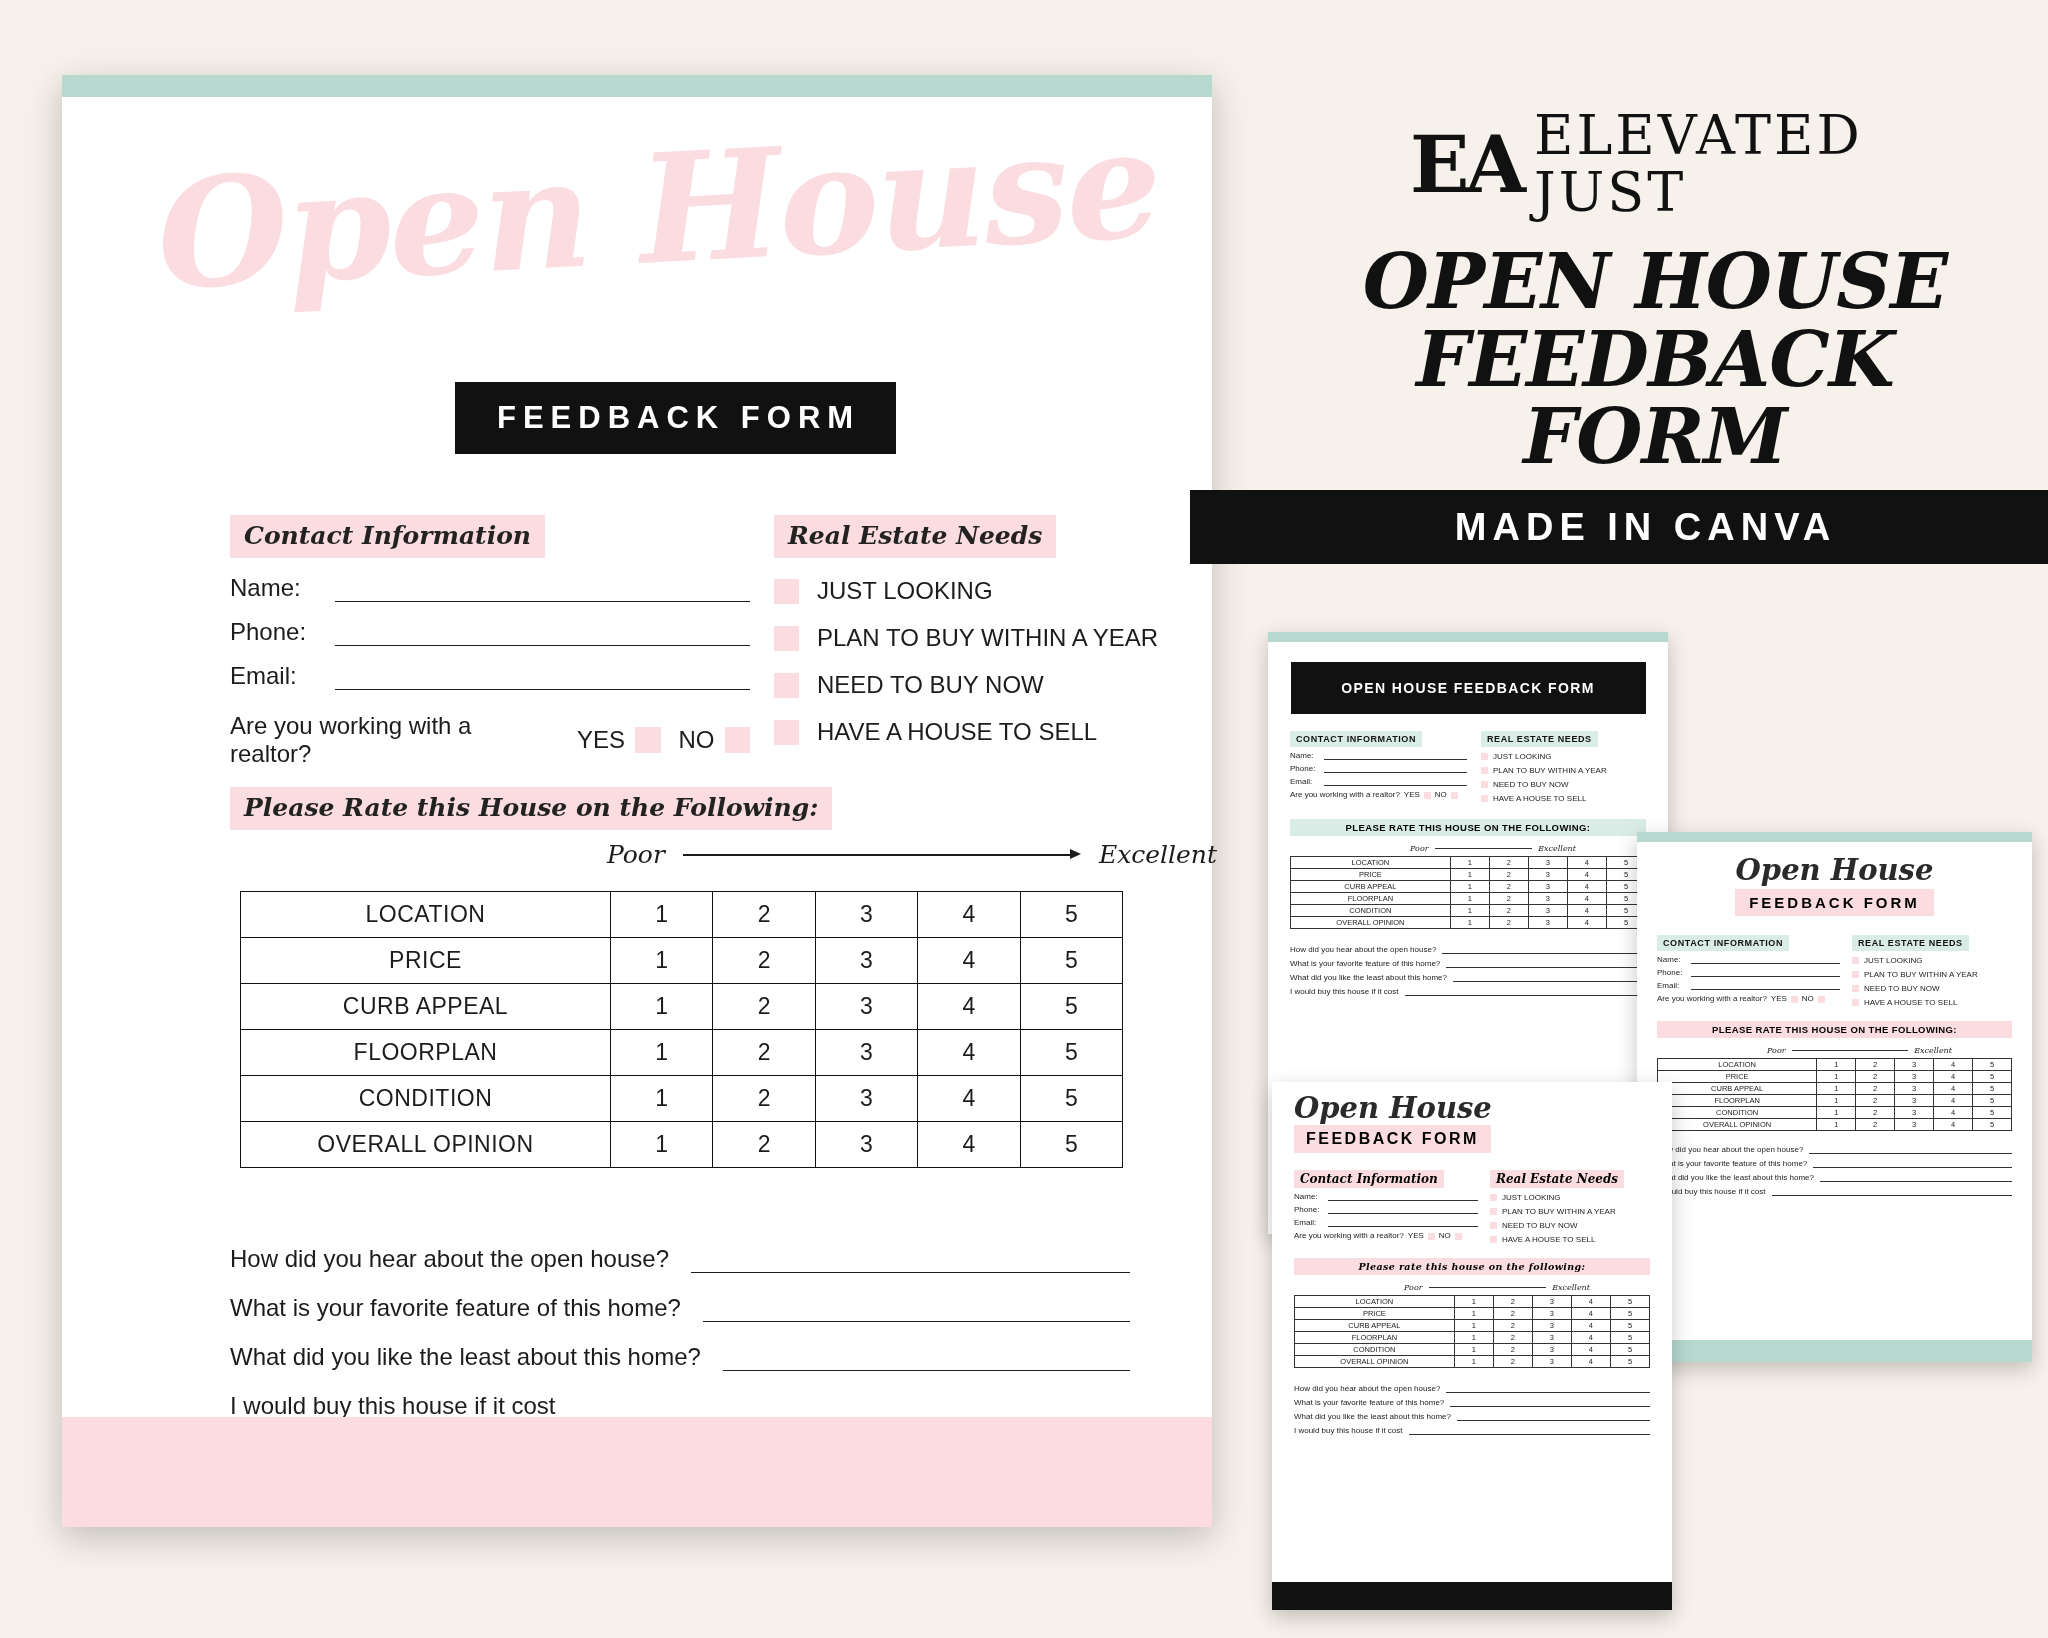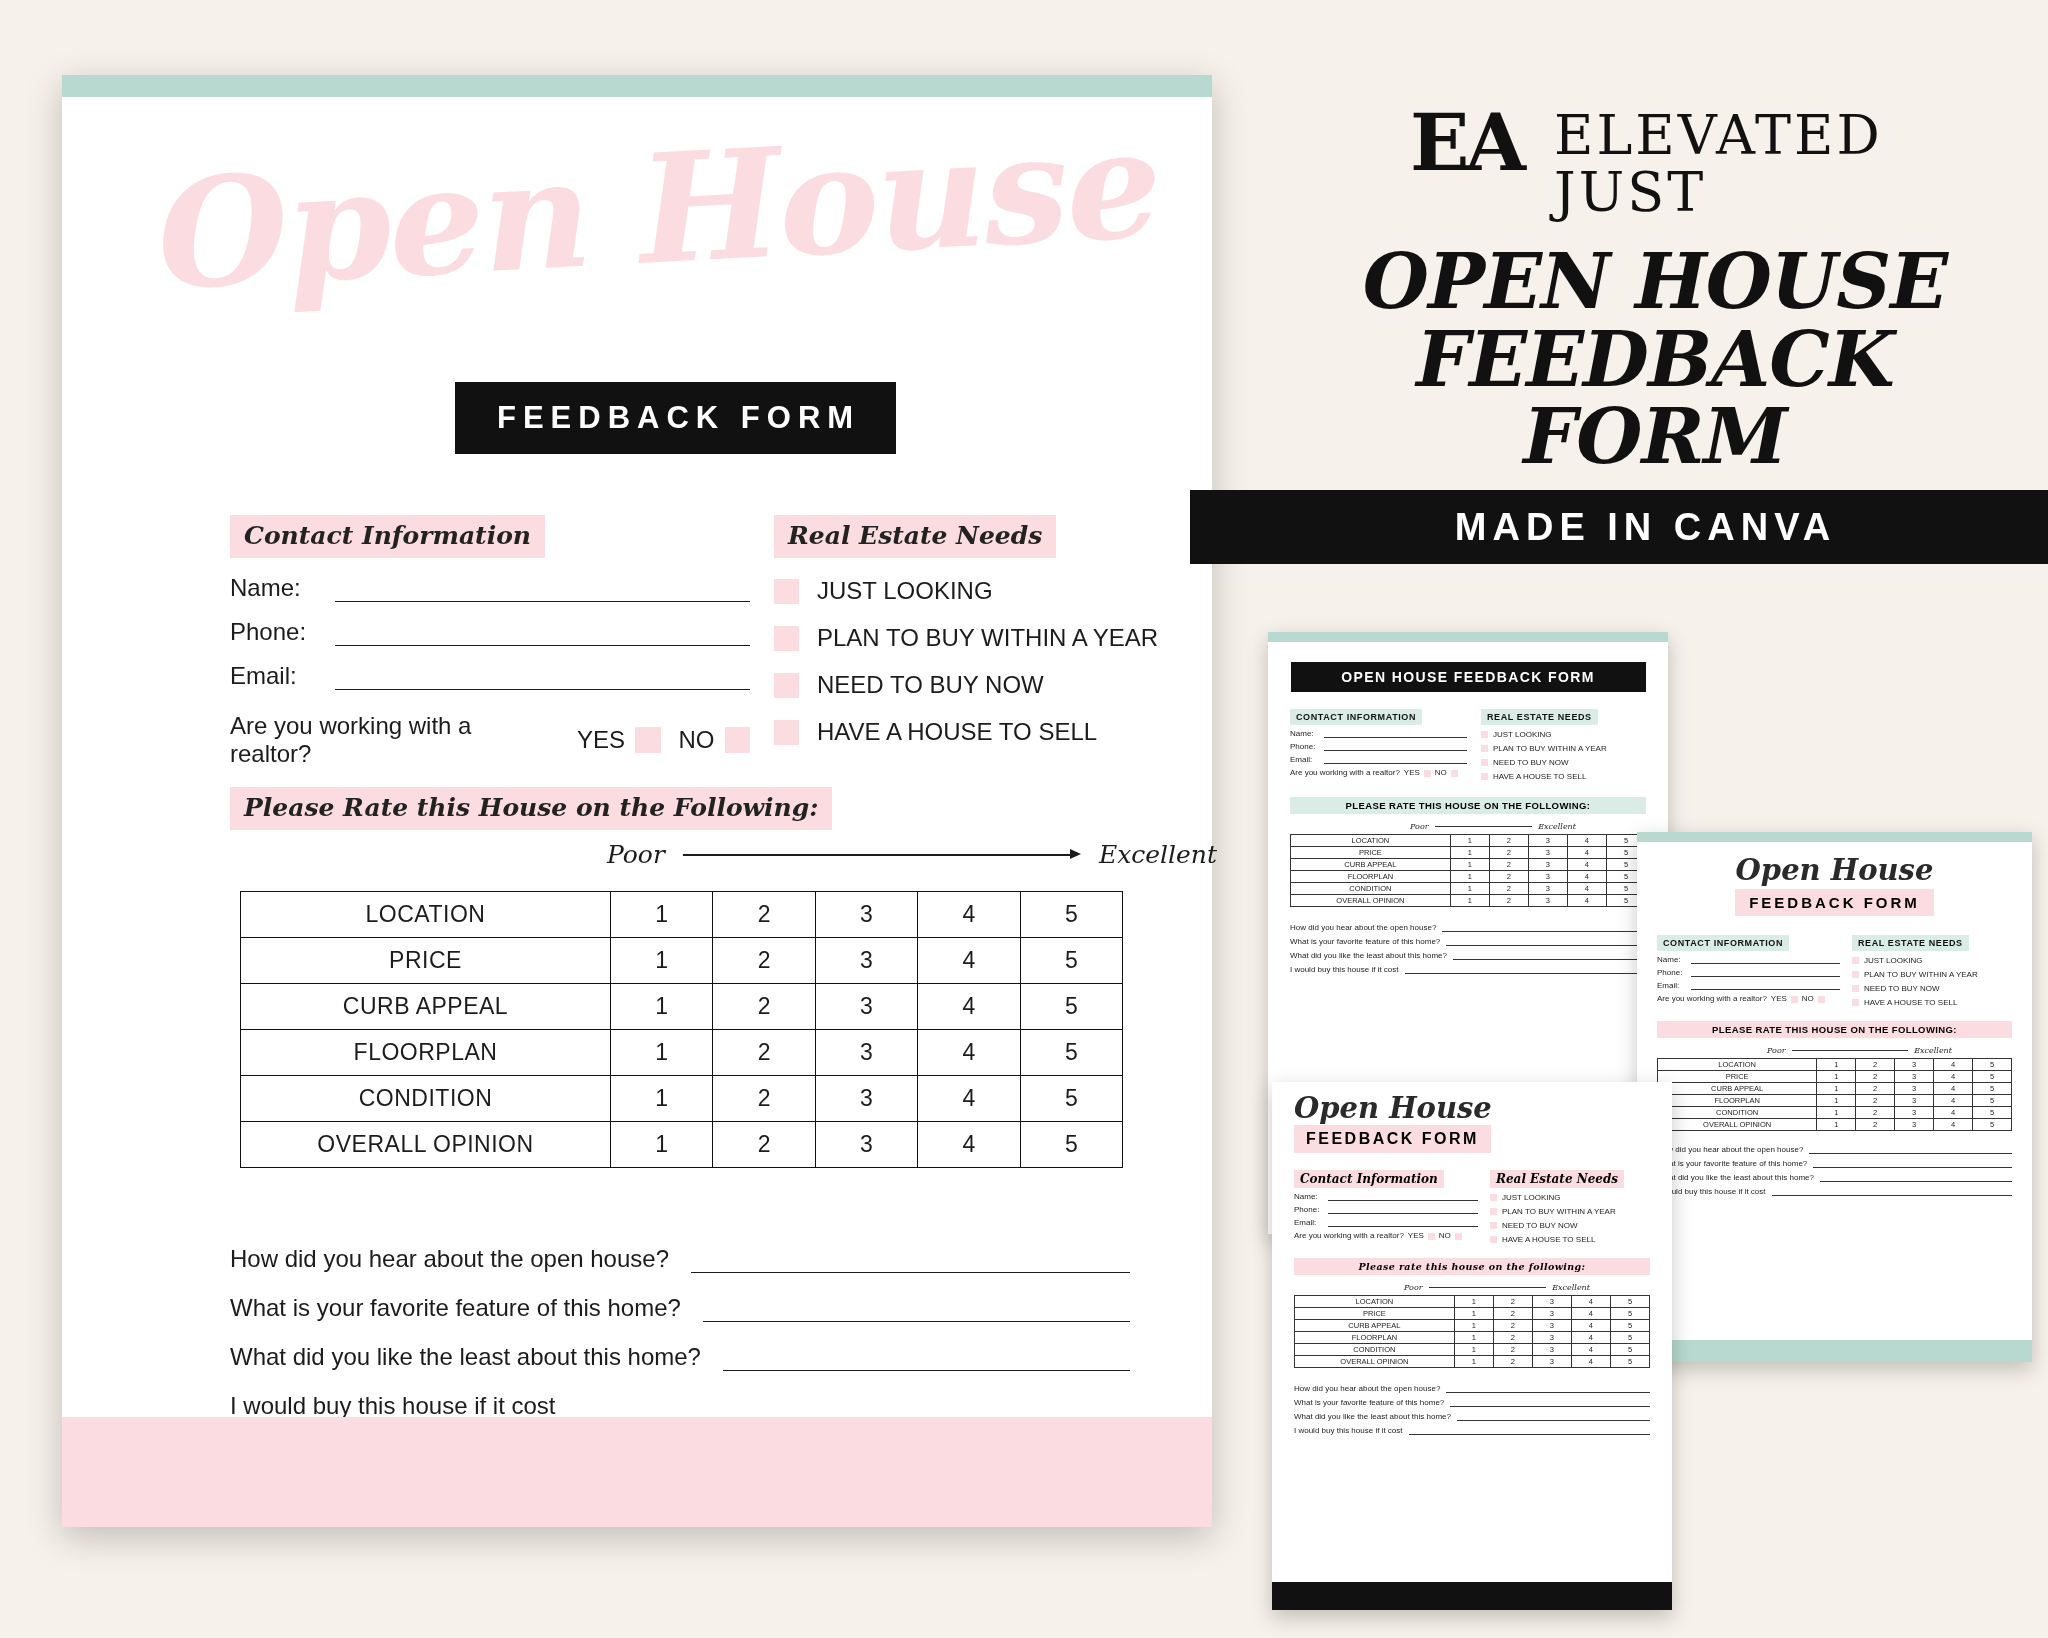--- a/index.html
+++ b/index.html
@@ -73,21 +73,21 @@
   table.rating td { border:1.6px solid #111; height:46px; font-size:23px; color:#1c1c1c; text-align:center; }
   table.rating td.rowname { width:370px; letter-spacing:.5px; }
 
   .questions { position:absolute; left:168px; top:1170px; width:900px; }
   .q-row { display:flex; align-items:flex-end; font-size:24px; color:#1c1c1c; margin-bottom:21px; }
   .q-row .qtext { white-space:nowrap; }
   .q-row .qline { flex:1; border-bottom:1.6px solid #1c1c1c; height:20px; margin-left:22px; }
 
   
   .brand {
-    position:absolute; left:1410px; top:108px; display:flex; align-items:flex-start; gap:32px;
+    position:absolute; left:1410px; top:108px; display:flex; align-items:center; gap:12px;
   }
   .brand .ea {
     font-family:"DejaVu Serif", serif; font-weight:bold; font-size:78px; color:#111; line-height:.9;
     letter-spacing:-4px;
   }
   .brand .words {
     font-family:"DejaVu Serif", serif; font-size:54px; color:#111; line-height:1.05; letter-spacing:3px;
   }
 
   .right-title {
@@ -107,21 +107,21 @@
   .mini { position:absolute; background:#fff; box-shadow:0 7px 20px rgba(0,0,0,.22); }
   .mini .mtop { height:10px; background:#b7d9cf; }
   .mini .mbottom { position:absolute; left:0; bottom:0; width:100%; }
 
   .mini-a { left:1268px; top:632px; width:400px; height:602px; }
   .mini-b { left:1637px; top:832px; width:395px; height:530px; }
   .mini-c { left:1272px; top:1082px; width:400px; height:528px; }
 
   .m-headchip {
     margin:20px auto 0; background:#111; color:#fff; text-align:center;
-    font-size:14px; letter-spacing:1.4px; font-weight:700; padding:7px 0; width:355px;
+    font-size:14px; letter-spacing:1.4px; font-weight:700; padding:18px 0; width:355px;
   }
   .m-script {
     font-family:"DejaVu Serif", serif; font-style:italic; font-weight:bold;
     color:#2a2a2a; font-size:29px; line-height:1; margin:12px 0 0 22px;
   }
   .m-seclabel { background:#d9ece6; font-size:9px; font-weight:700; letter-spacing:.6px; padding:3px 6px; display:inline-block; color:#111;}
   .m-script-small { font-family:"DejaVu Serif", serif; font-style:italic; font-weight:bold; font-size:12px; background:#fbdce1; padding:2px 6px; display:inline-block; }
   .m-row { display:flex; font-size:8px; color:#222; align-items:flex-end; margin-top:4px; }
   .m-row .ml { width:34px; }
   .m-row .mline { flex:1; border-bottom:.8px solid #333; height:7px; }

